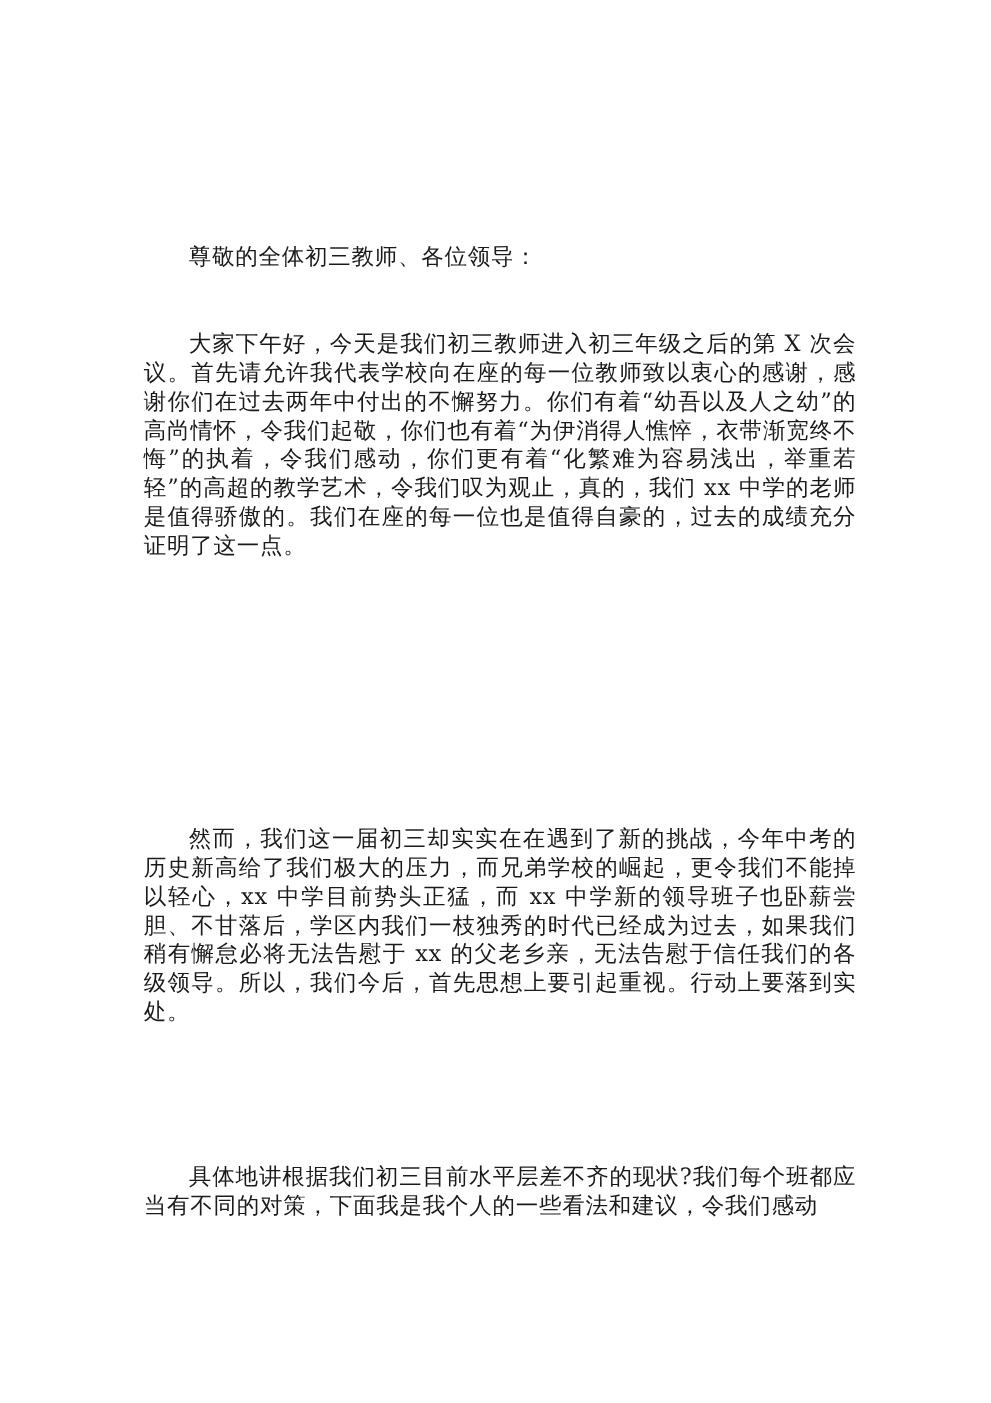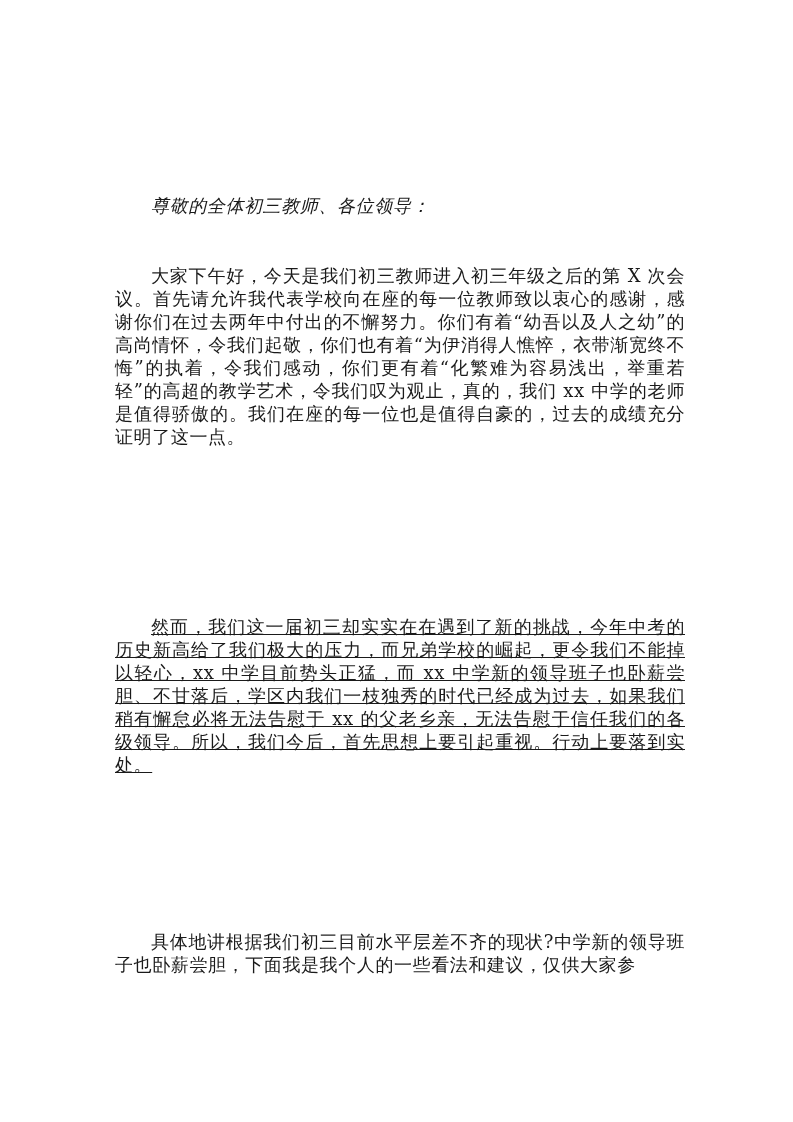--- a/index.html
+++ b/index.html
@@ -35,27 +35,26 @@
   }
   .salutation {
     position: absolute;
     left: 0;
     width: 570px;
     font-size: 18px;
     line-height: 36px;
     text-indent: 36px;
     letter-spacing: 0.6px;
     margin: 0;
-    font-style: italic;
   }
 </style>
 </head>
 <body>
 
 <div class="page">
   <p class="salutation" style="top:188px;">尊敬的全体初三教师、各位领导：</p>
 
   <p class="para" style="top:264px;">大家下午好，今天是我们初三教师进入初三年级之后的第 X 次会议。首先请允许我代表学校向在座的每一位教师致以衷心的感谢，感谢你们在过去两年中付出的不懈努力。你们有着“幼吾以及人之幼”的高尚情怀，令我们起敬，你们也有着“为伊消得人憔悴，衣带渐宽终不悔”的执着，令我们感动，你们更有着“化繁难为容易浅出，举重若轻”的高超的教学艺术，令我们叹为观止，真的，我们 xx 中学的老师是值得骄傲的。我们在座的每一位也是值得自豪的，过去的成绩充分证明了这一点。</p>
 
-  <p class="para" style="top:615px;text-decoration:underline;">然而，我们这一届初三却实实在在遇到了新的挑战，今年中考的历史新高给了我们极大的压力，而兄弟学校的崛起，更令我们不能掉以轻心，xx 中学目前势头正猛，而 xx 中学新的领导班子也卧薪尝胆、不甘落后，学区内我们一枝独秀的时代已经成为过去，如果我们稍有懈怠必将无法告慰于 xx 的父老乡亲，无法告慰于信任我们的各级领导。所以，我们今后，首先思想上要引起重视。行动上要落到实处。</p>
+  <p class="para" style="top:660px;">然而，我们这一届初三却实实在在遇到了新的挑战，今年中考的历史新高给了我们极大的压力，而兄弟学校的崛起，更令我们不能掉以轻心，xx 中学目前势头正猛，而 xx 中学新的领导班子也卧薪尝胆、不甘落后，学区内我们一枝独秀的时代已经成为过去，如果我们稍有懈怠必将无法告慰于 xx 的父老乡亲，无法告慰于信任我们的各级领导。所以，我们今后，首先思想上要引起重视。行动上要落到实处。</p>
 
-  <p class="para" style="top:930px;">具体地讲根据我们初三目前水平层差不齐的现状?中学新的领导班子也卧薪尝胆，下面我是我个人的一些看法和建议，仅供大家参</p>
+  <p class="para" style="top:930px;">具体地讲根据我们初三目前水平层差不齐的现状?我们每个班都应当有不同的对策，下面我是我个人的一些看法和建议，令我们感动</p>
 </div>
 
 </body></html>

